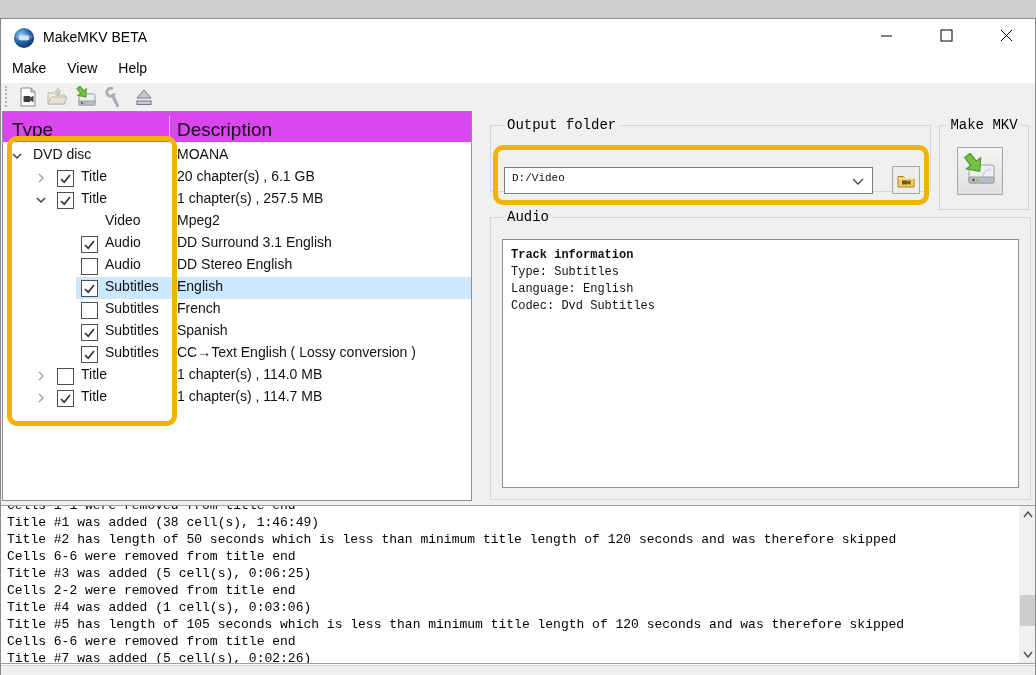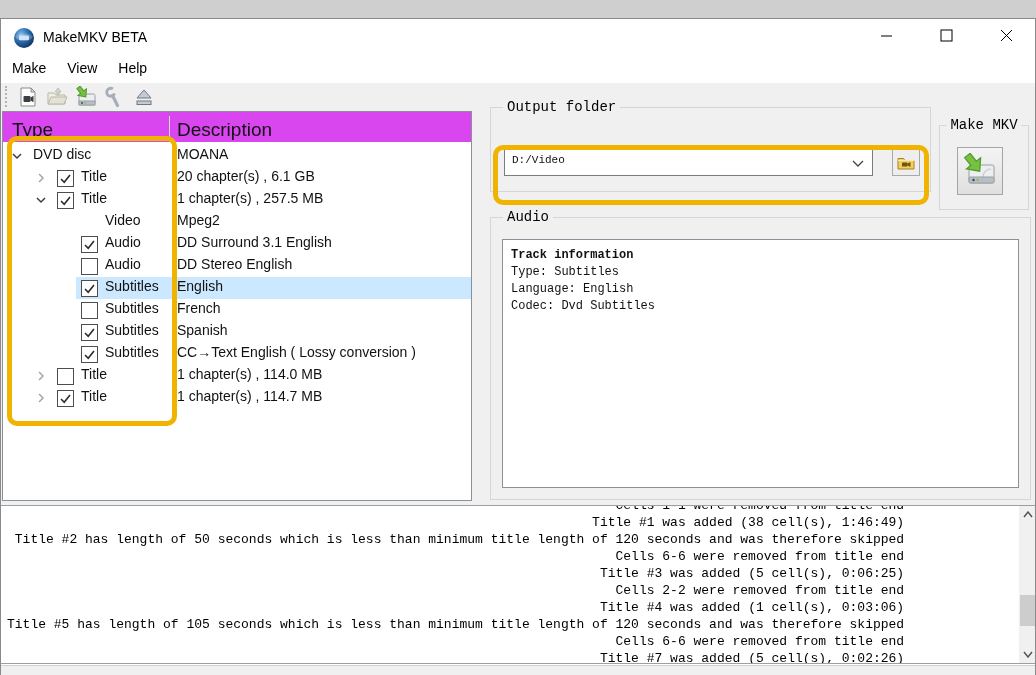--- a/index.html
+++ b/index.html
@@ -48,21 +48,21 @@
               border:1px solid #a9a9a9;box-sizing:border-box;display:flex;align-items:center;justify-content:center;}
   .mkv-btn{position:absolute;left:17px;top:21px;width:46px;height:48px;
            background:linear-gradient(#f4f4f4,#dfdfdf);border:1px solid #a5a5a5;box-sizing:border-box;
            display:flex;align-items:center;justify-content:center;}
   .info-box{position:absolute;left:11px;top:21px;right:11px;bottom:11px;background:#fff;
             border:1px solid #8b919a;font-family:"Liberation Mono",monospace;font-size:12px;
             padding:7px 0 0 8px;box-sizing:border-box;line-height:17px;}
   .info-title{font-weight:bold;}
   
   .log{position:absolute;left:0;top:486px;width:100%;height:159px;background:#fff;
-       border-top:1px solid #9aa0a6;border-bottom:1px solid #9aa0a6;box-sizing:border-box;overflow:hidden;text-align:right;}
+       border-top:1px solid #9aa0a6;border-bottom:1px solid #9aa0a6;box-sizing:border-box;overflow:hidden;}
   .log-text{position:absolute;left:6px;top:-9px;font-family:"Liberation Mono",monospace;
             font-size:13px;line-height:17px;white-space:pre;color:#000;}
   .scrollbar{position:absolute;left:1018px;top:487px;width:17px;height:157px;background:#f0f0f0;}
   .sb-btn{position:absolute;left:0;width:17px;height:17px;display:flex;align-items:center;justify-content:center;}
   .sb-thumb{position:absolute;left:1px;width:15px;background:#cdcdcd;}
   
   .statusbar{position:absolute;left:0;top:646px;width:100%;height:28px;background:#f0f0f0;
              border-top:1px solid #d0d0d0;}
   .grip{position:absolute;right:4px;bottom:3px;}
   
@@ -251,21 +251,21 @@
             <svg width="15" height="15">
               <polyline points="3,8 6.2,11.2 12,4" fill="none" stroke="#2b2b2b" stroke-width="1.6"></polyline>
             </svg>
           </span>
           <span class="t-label" style="left: 78px;">Title</span>
           <span class="t-desc">1 chapter(s) , 114.7 MB</span>
         </div>
       </div>
   </div>
 
-  <div class="groupbox" style="left:489px;top:88px;width:441px;height:85px;">
+  <div class="groupbox" style="left:489px;top:106px;width:441px;height:67px;">
     <span class="gb-label">Output folder</span>
     <div class="combo">
       <span class="combo-text">D:/Video</span>
       <svg class="combo-arrow" width="12" height="8">
         <polyline points="1,1 6,6 11,1" fill="none" stroke="#444" stroke-width="1.3"></polyline>
       </svg>
     </div>
     <div class="browse-btn">
       <svg width="18" height="15" viewBox="0 0 18 15">
         <path d="M1 3.5h5.5L8 5.5h9v8.5H1z" fill="#f2cf62" stroke="#a8821e" stroke-width="1"></path>

